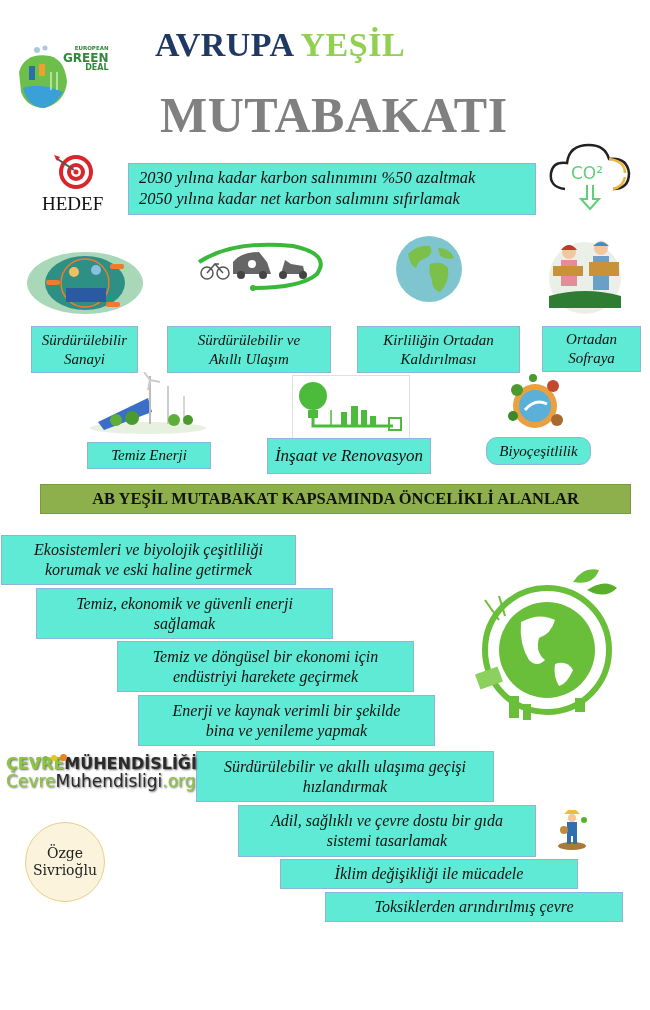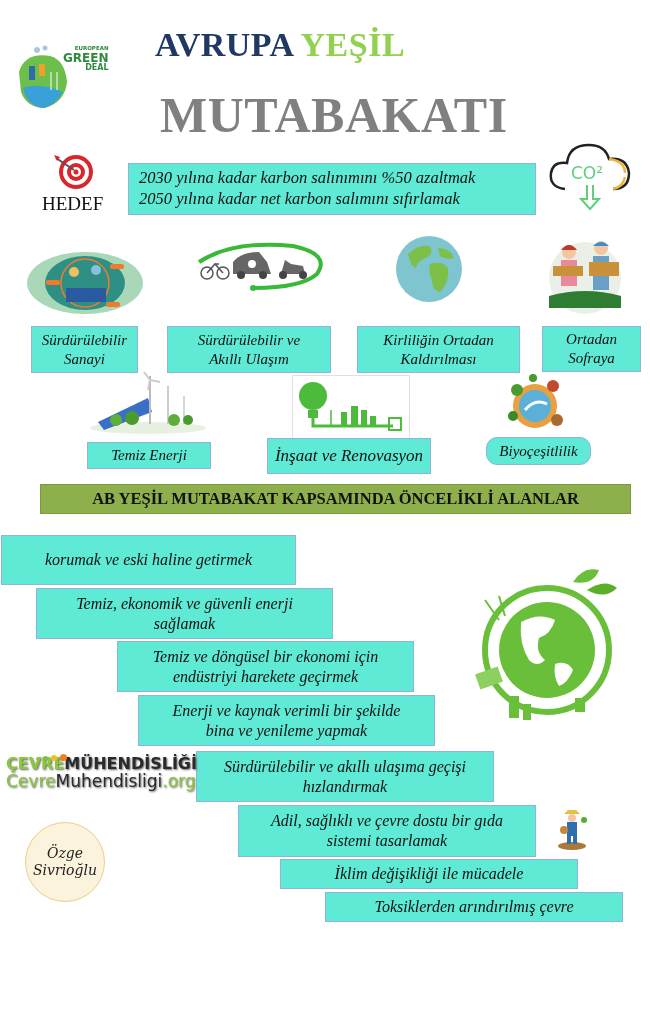--- a/index.html
+++ b/index.html
@@ -188,20 +188,21 @@
 <div class="box" style="left:267px;top:438px;width:164px;height:36px;font-size:17px;">
   <span>İnşaat ve Renovasyon</span>
 </div>
 <div class="box" style="left:486px;top:437px;width:105px;height:28px;font-size:15px;border-radius:11px;">
   <span>Biyoçeşitlilik</span>
 </div>
 
 <div class="banner">AB YEŞİL MUTABAKAT KAPSAMINDA ÖNCELİKLİ ALANLAR</div>
 
 <div class="box" style="left:1px;top:535px;width:295px;height:50px;flex-direction:column;font-size:16px;">
+  <div>Ekosistemleri ve biyolojik çeşitliliği</div>
   <div>korumak ve eski haline getirmek</div>
 </div>
 <div class="box" style="left:36px;top:588px;width:297px;height:51px;flex-direction:column;font-size:16px;">
   <div>Temiz, ekonomik ve güvenli enerji</div>
   <div>sağlamak</div>
 </div>
 <div class="box" style="left:77px;top:641px;width:297px;height:51px;flex-direction:column;font-size:16px;margin-left:40px;">
   <div>Temiz ve döngüsel bir ekonomi için</div>
   <div>endüstriyi harekete geçirmek</div>
 </div>
@@ -246,21 +247,21 @@
     <span style="display:inline-block;width:4px;height:4px;border-radius:2px;background:#8cc63f;margin-right:3px;"></span><span style="display:inline-block;width:5px;height:5px;border-radius:3px;background:#7ac040;margin-right:3px;"></span><span style="display:inline-block;width:6px;height:6px;border-radius:3px;background:#f0c020;margin-right:3px;"></span><span style="display:inline-block;width:7px;height:7px;border-radius:4px;background:#f08020;"></span>
   </div>
   <div style="font-size:16px;text-shadow:1px 1px 2px #666;white-space:nowrap;">
     <span style="color:#8cc63f;">ÇEVRE</span><span style="color:#2a2a2a;">MÜHENDİSLİĞİ</span>
   </div>
   <div style="font-size:17px;text-shadow:1px 1px 2px #666;white-space:nowrap;font-weight:normal;">
     <span style="color:#8cc63f;">Cevre</span><span style="color:#2a2a2a;">Muhendisligi</span><span style="color:#8cc63f;">.org</span>
   </div>
 </div>
 
-<div class="abs" style="left:25px;top:822px;width:80px;height:80px;border-radius:40px;background:#fbf3dc;border:1px solid #e8cf8a;box-sizing:border-box;display:flex;flex-direction:column;align-items:center;justify-content:center;font-family:'DejaVu Serif',serif;font-style:italic;color:#222;font-size:14px;line-height:1.2;">
+<div class="abs" style="left:25px;top:822px;width:80px;height:80px;border-radius:40px;background:#fbf3dc;border:1px solid #e8cf8a;box-sizing:border-box;display:flex;flex-direction:column;align-items:center;justify-content:center;font-family:'DejaVu Serif',serif;color:#222;font-size:14px;line-height:1.2;">
   <div>Özge</div>
   <div>Sivrioğlu</div>
 </div>
 
 <div class="ic" style="left:556px;top:808px;width:34px;height:42px;">
   <svg width="34" height="42" viewBox="0 0 34 42">
     <ellipse cx="16" cy="38" rx="14" ry="4" fill="#a8793a"></ellipse>
     <path d="M8 6 L24 6 L20 2 L12 2Z" fill="#e8c040"></path>
     <circle cx="16" cy="10" r="4" fill="#f4c6a0"></circle>
     <rect x="11" y="14" width="10" height="14" fill="#2f6fb0"></rect>

